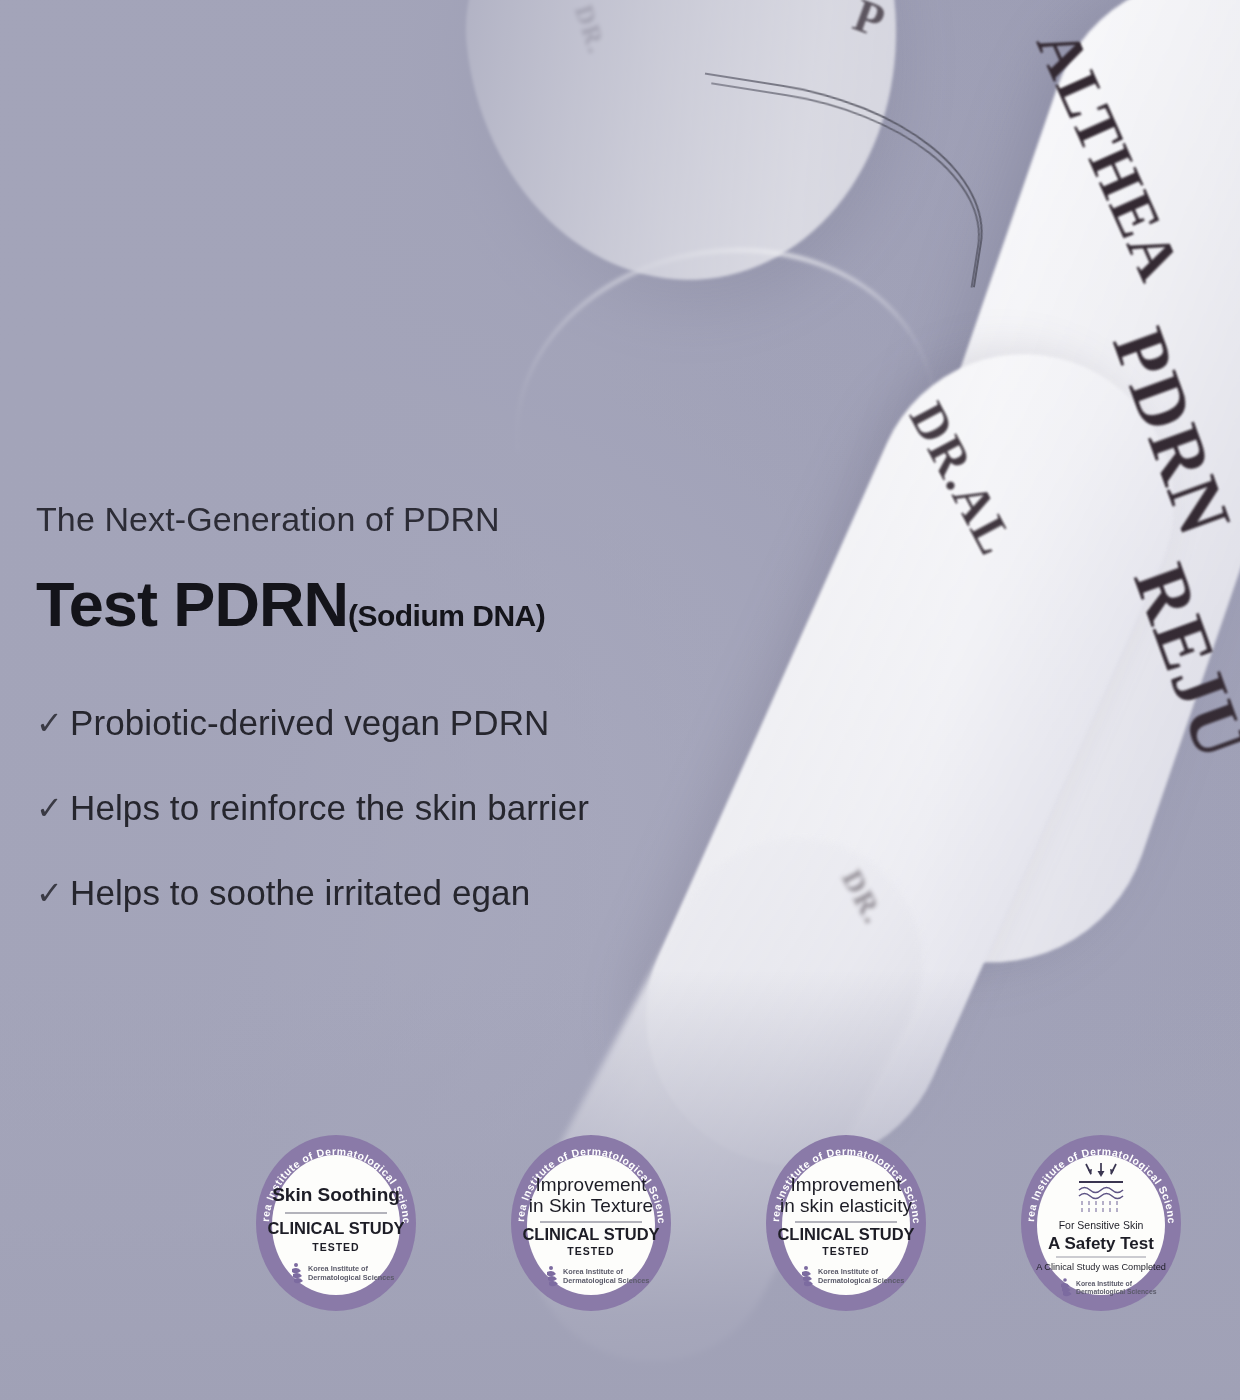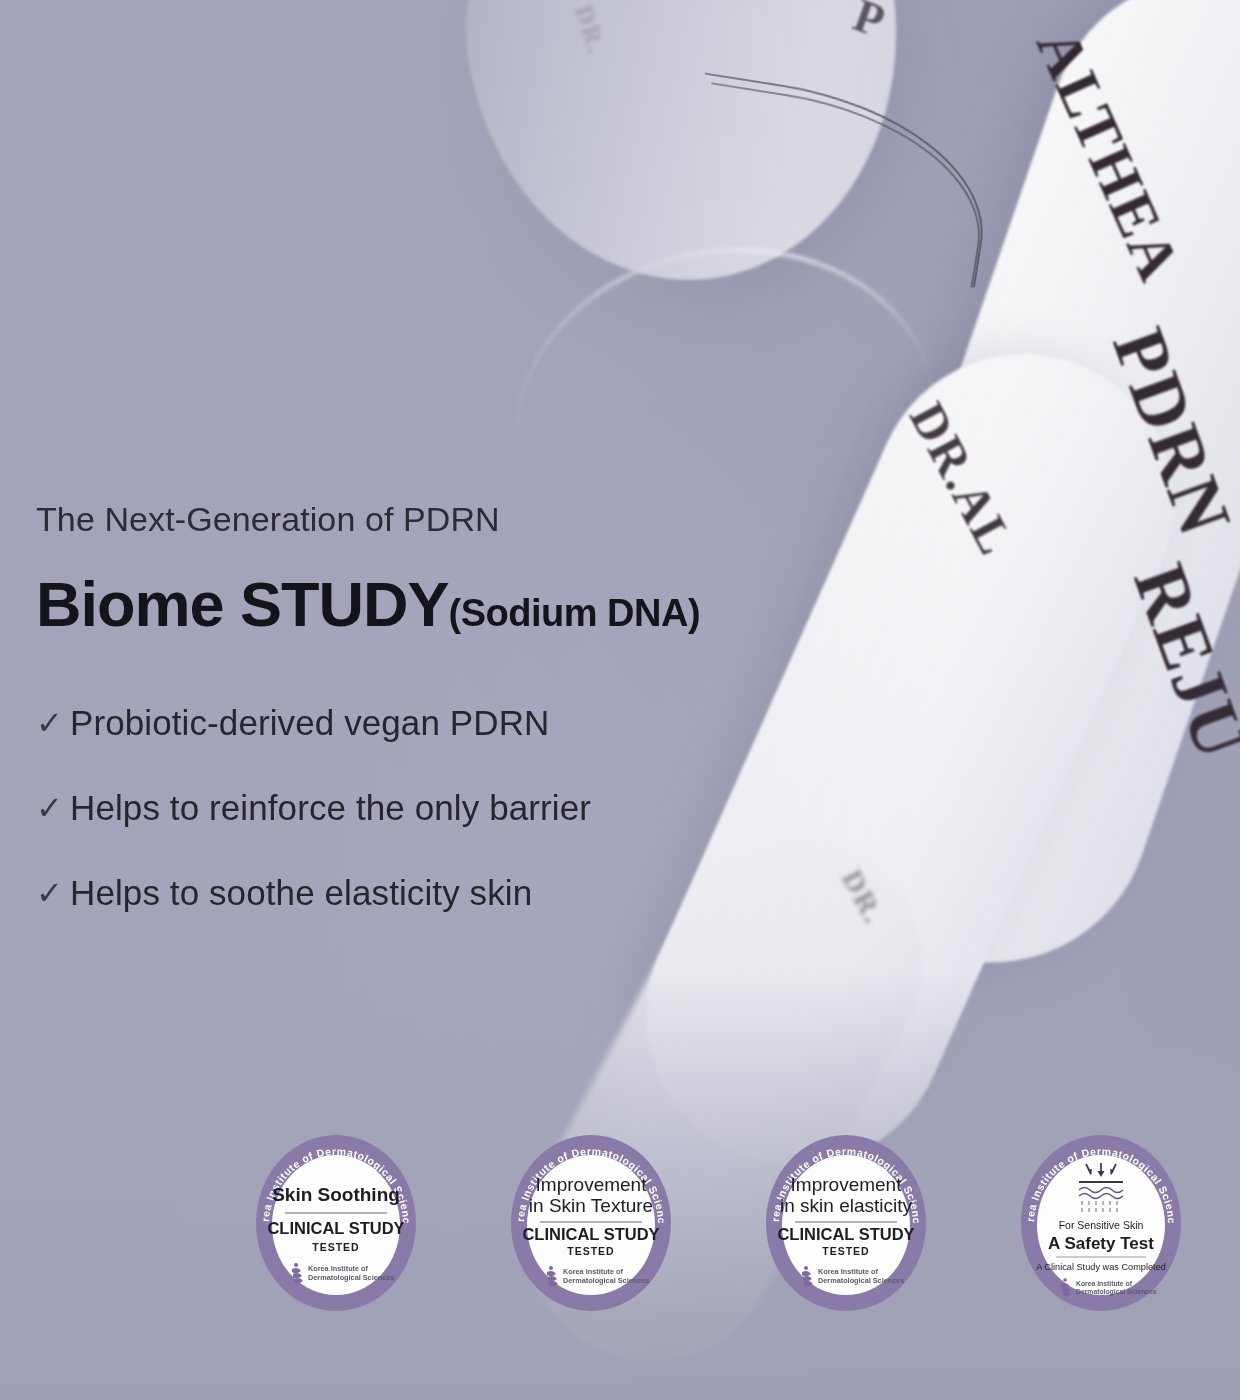--- a/index.html
+++ b/index.html
@@ -143,21 +143,21 @@
   }
 
   .title-row {
     position:absolute; left:36px; top:528px;
     display:flex; align-items:baseline;
   }
   .title-main {
     font-size:63px; font-weight:bold; color:#14141a; letter-spacing:-1px;
   }
   .title-sub {
-    font-size:38px; font-weight:bold; color:#14141a; letter-spacing:-.5px;
+    font-size:30px; font-weight:bold; color:#14141a; letter-spacing:-.5px;
   }
 
   .bullets { position:absolute; left:36px; top:655px; }
   .bullet {
     display:flex; align-items:center;
     height:56px; margin-bottom:29px;
   }
   .check {
     width:34px; font-size:32px; color:#3a3a44; font-weight:300; line-height:1;
   }
@@ -208,36 +208,36 @@
 
     <div class="veil"></div>
     <div class="veil-bottom"></div>
   </div>
 
   <div class="content">
 
     <div class="eyebrow">The Next-Generation of PDRN</div>
 
     <div class="title-row">
-      <span class="title-main">Biome STUDY</span>
+      <span class="title-main">Test PDRN</span>
       <span class="title-sub">(Sodium DNA)</span>
     </div>
 
     <div class="bullets">
       <div class="bullet">
         <span class="check">✓</span>
         <span class="bullet-text">Probiotic-derived vegan PDRN</span>
       </div>
       <div class="bullet">
         <span class="check">✓</span>
-        <span class="bullet-text">Helps to reinforce the only barrier</span>
+        <span class="bullet-text">Helps to reinforce the skin barrier</span>
       </div>
       <div class="bullet">
         <span class="check">✓</span>
-        <span class="bullet-text">Helps to soothe elasticity skin</span>
+        <span class="bullet-text">Helps to soothe irritated egan</span>
       </div>
     </div>
 
 
 
     <div class="badges">
 
       <div class="badge" style="left:245px;">
         <svg viewBox="0 0 182 186" xmlns="http://www.w3.org/2000/svg">
           <defs>

